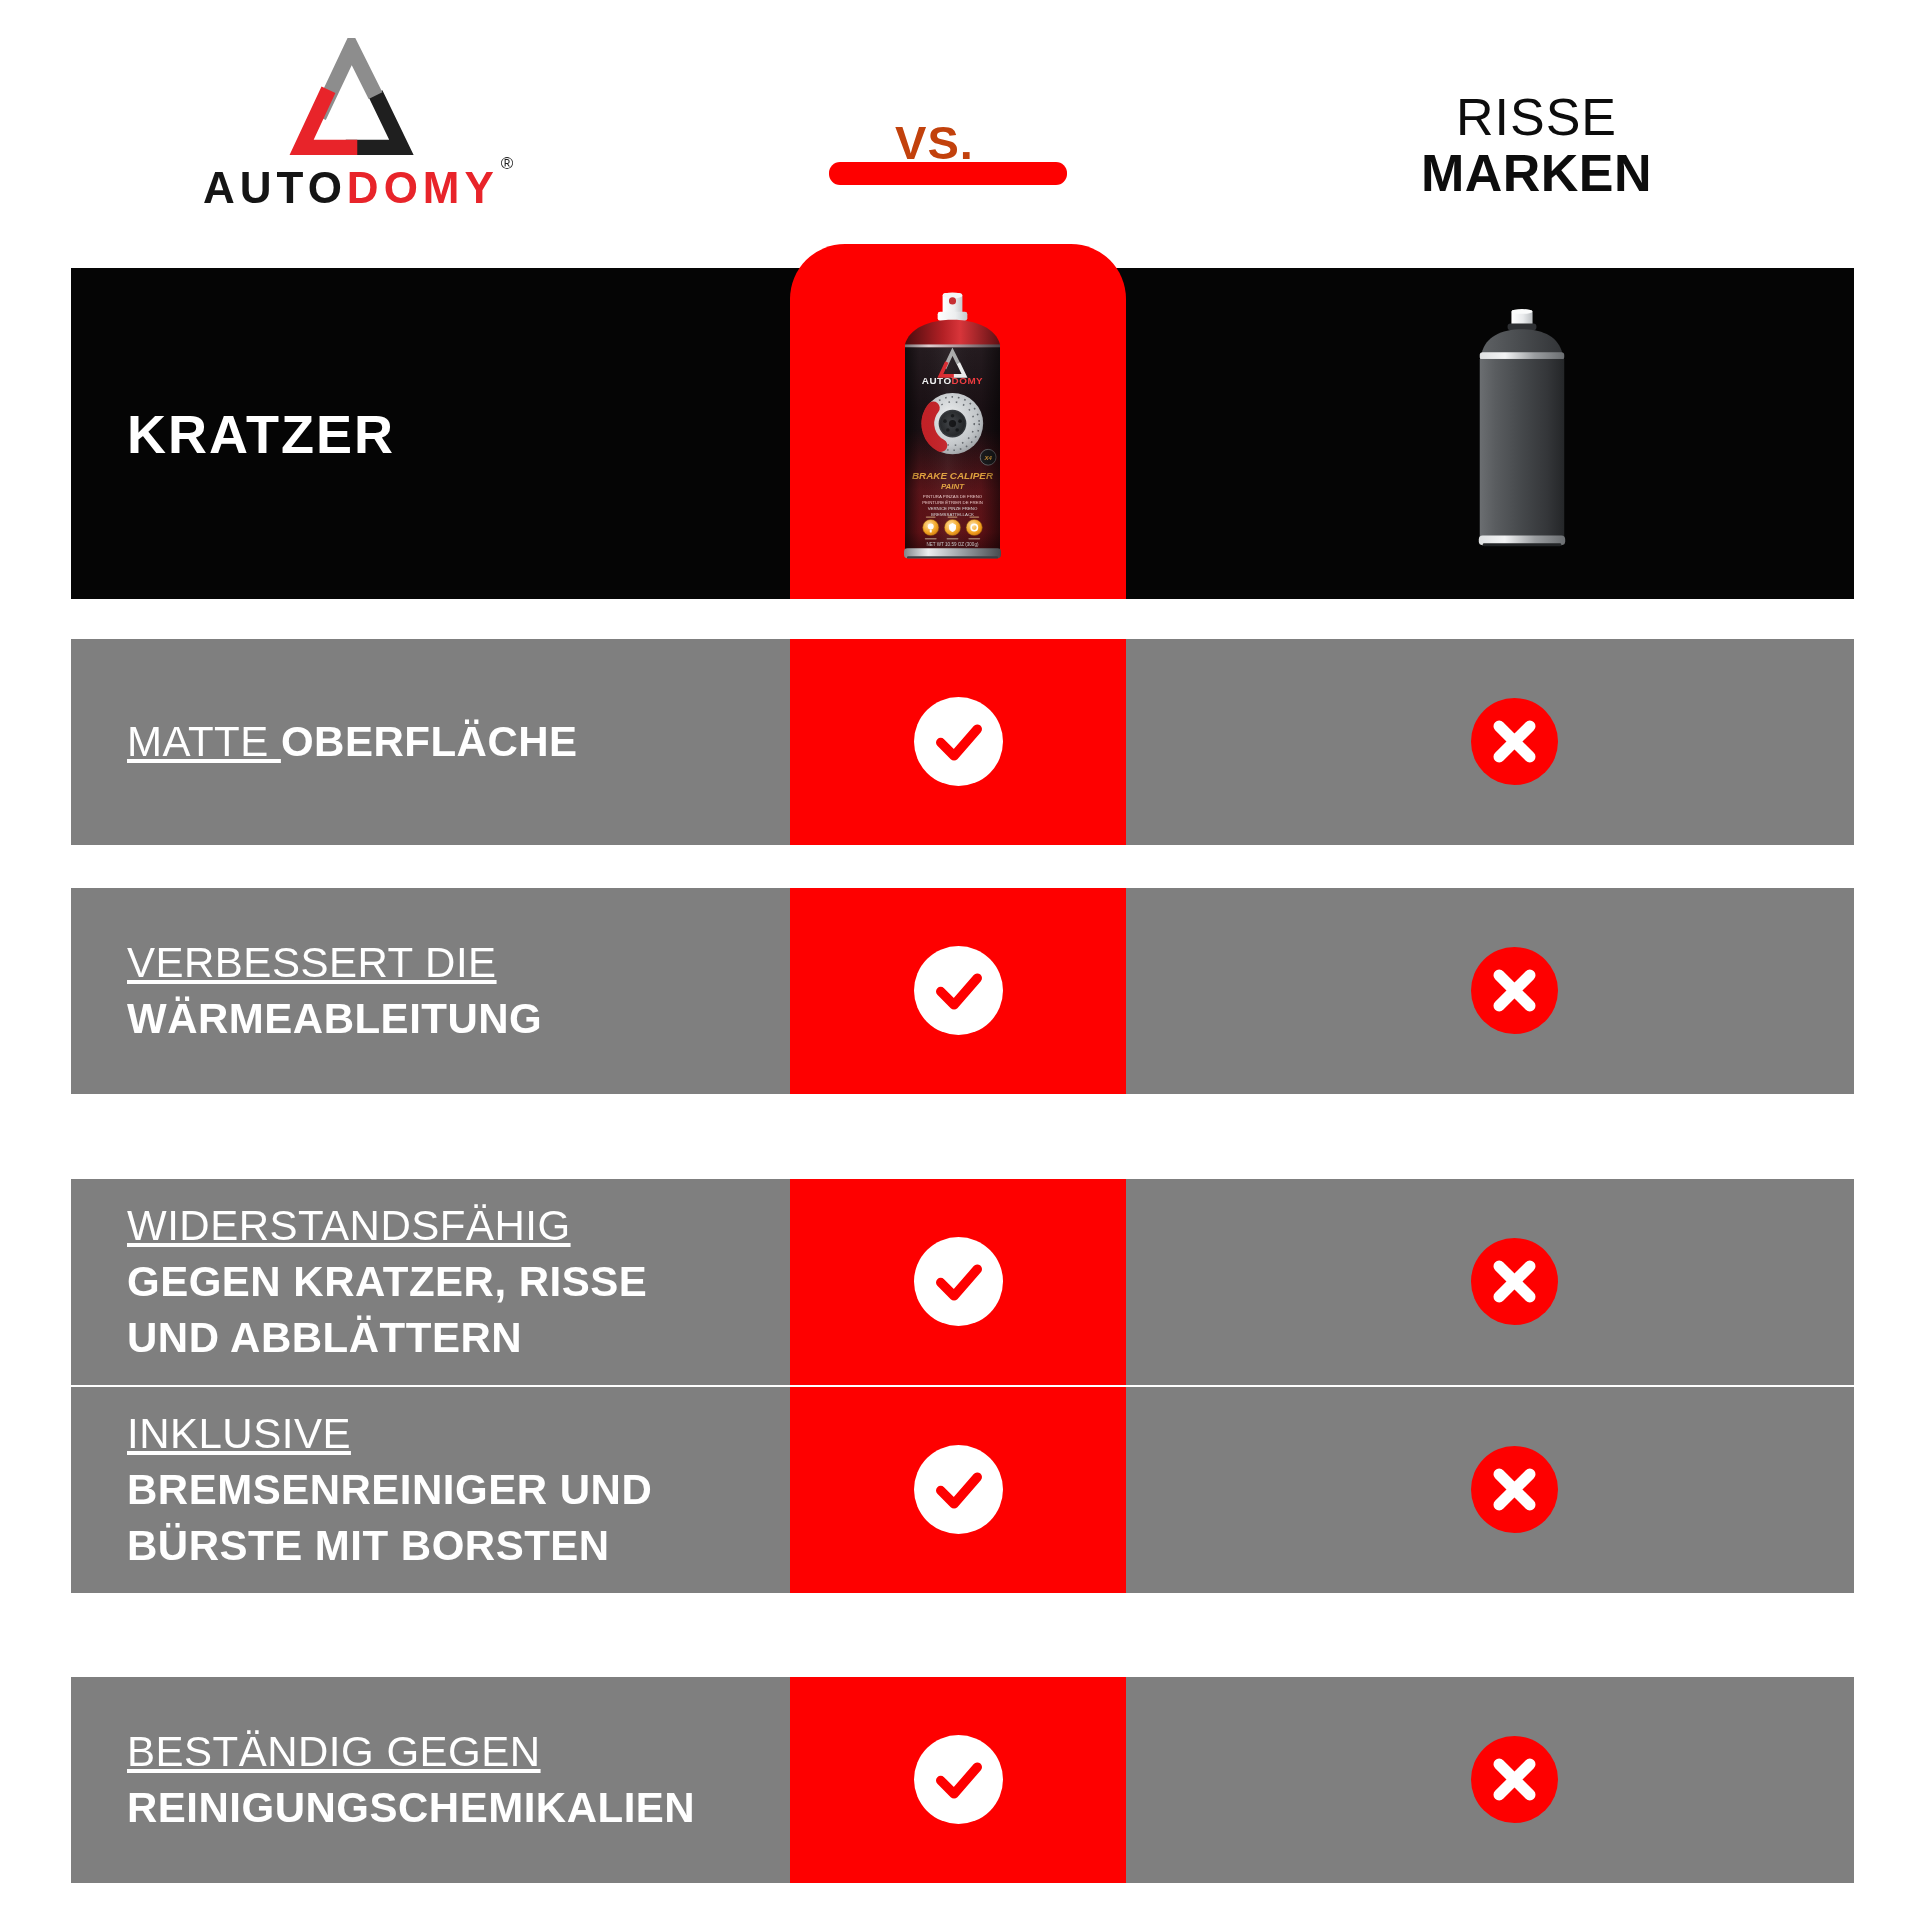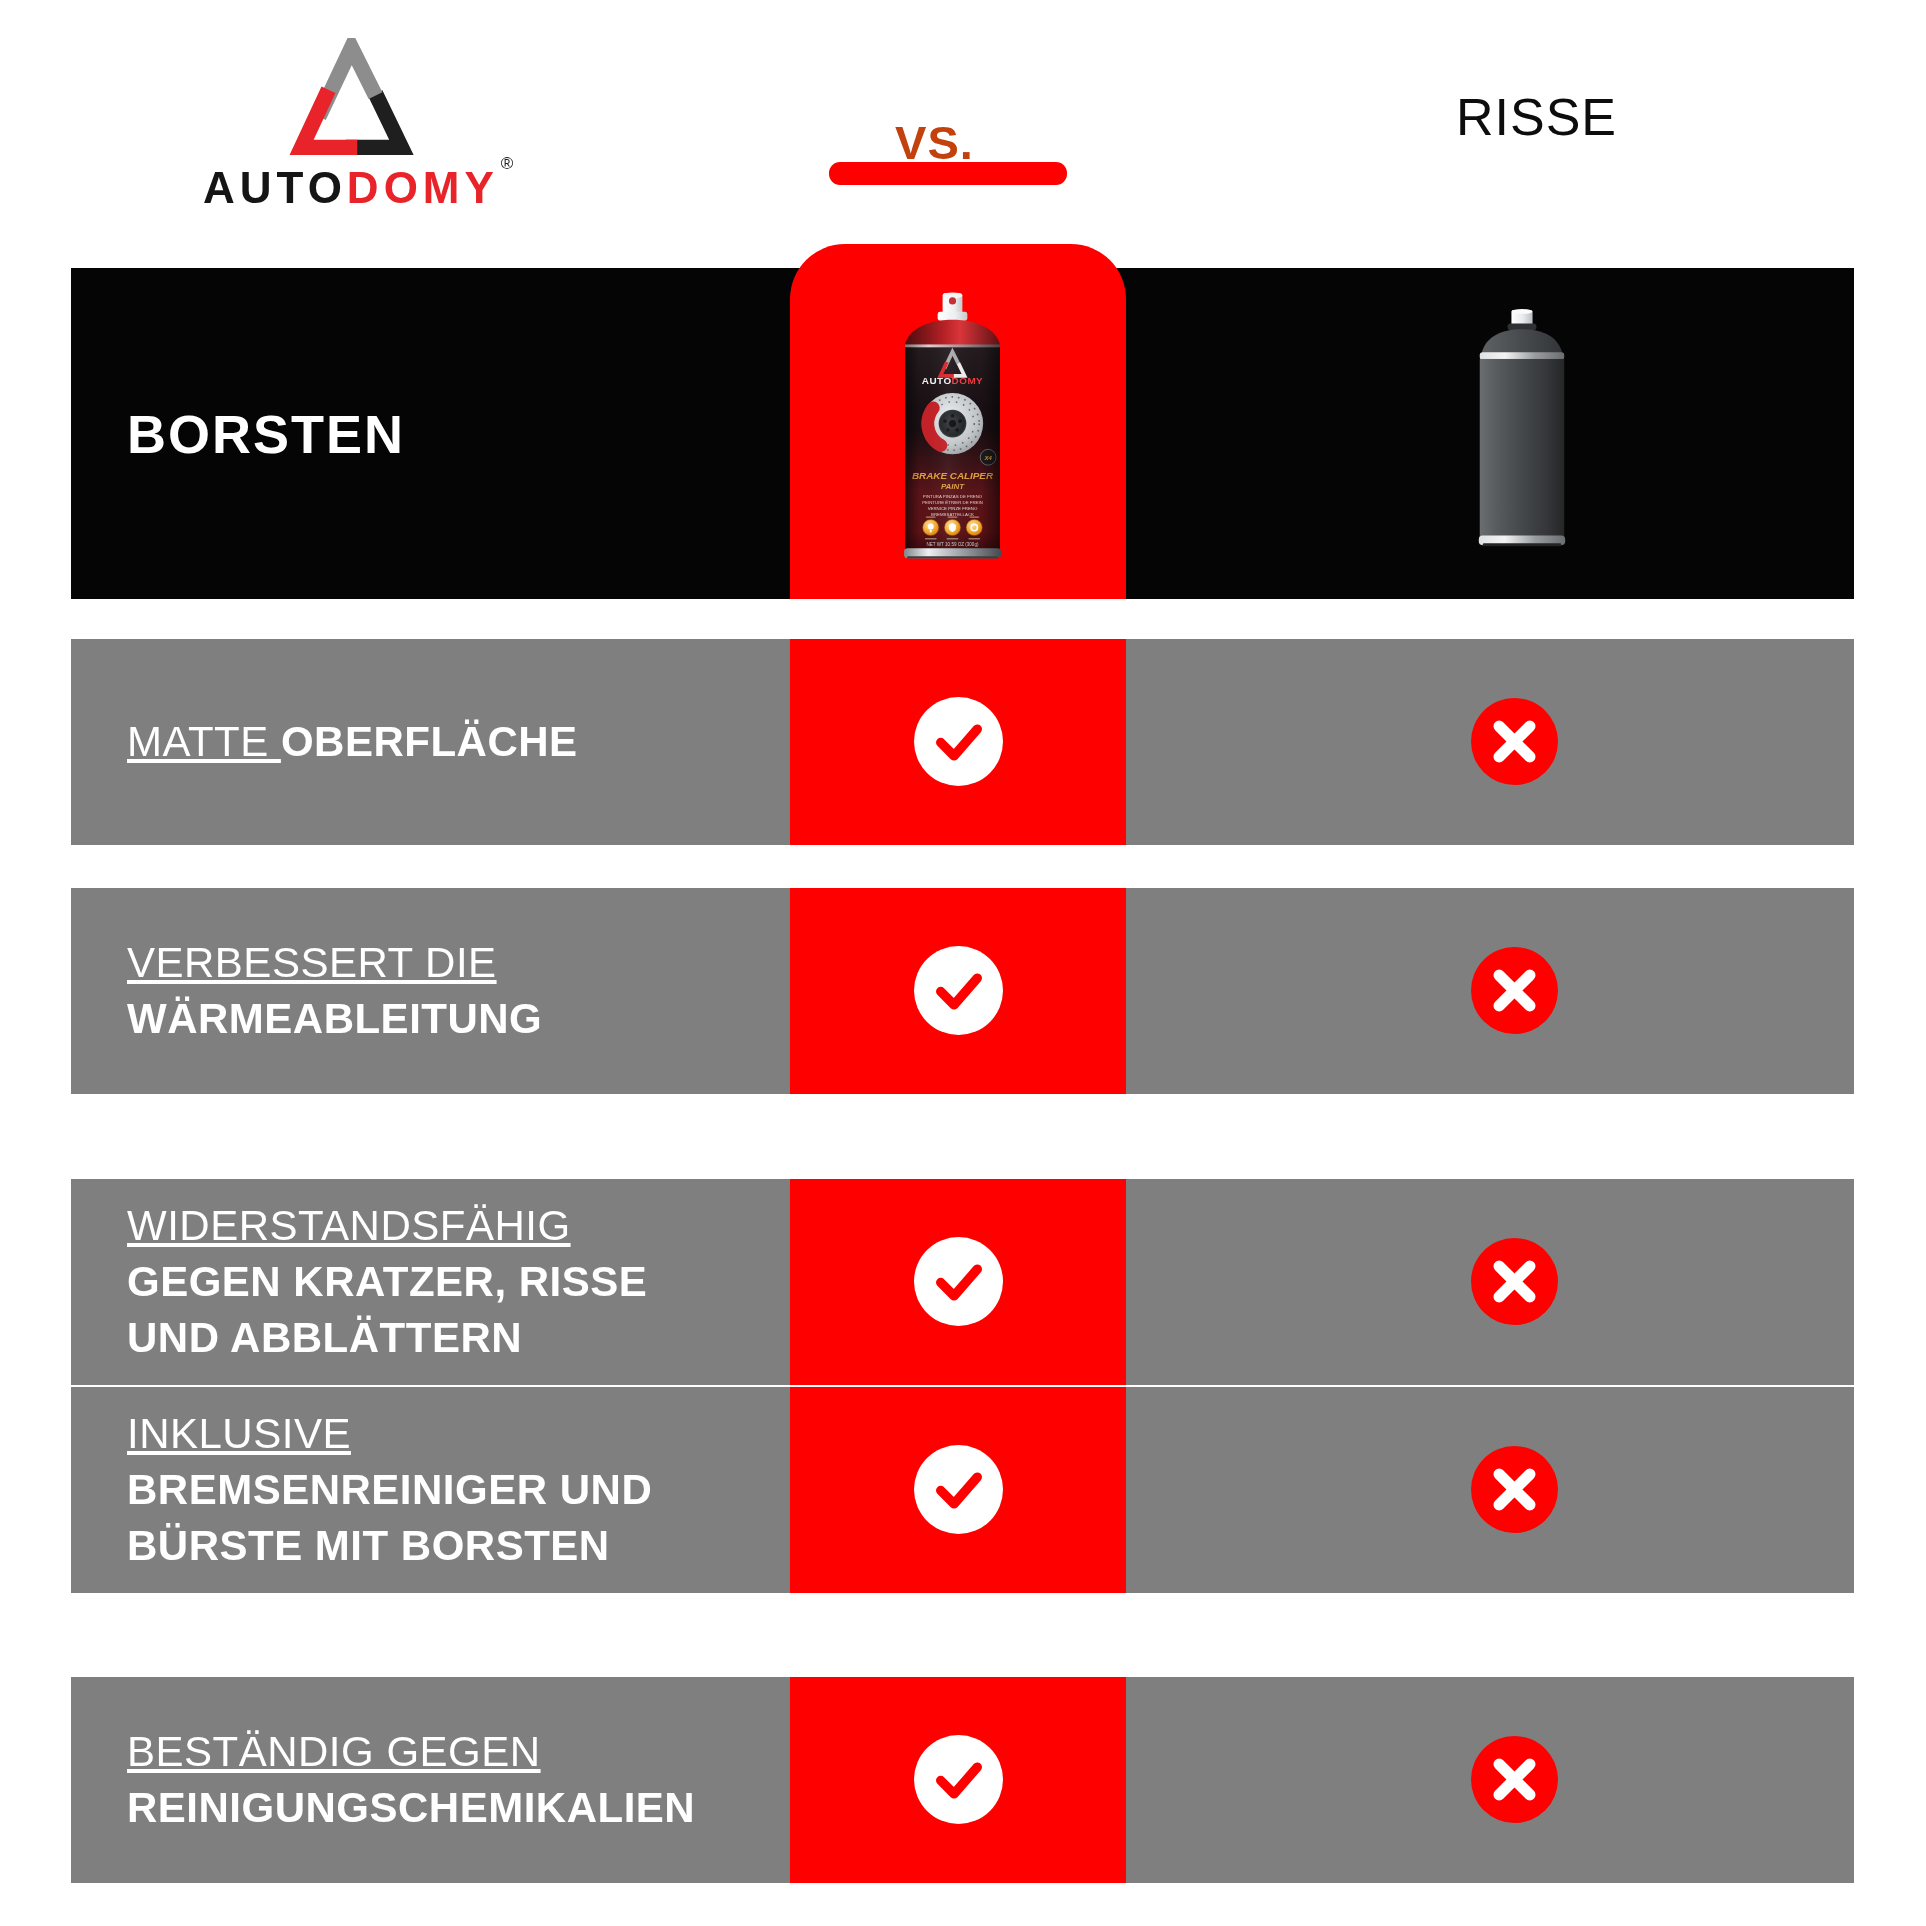--- a/index.html
+++ b/index.html
@@ -61,26 +61,27 @@
         <polyline points="46,54 18,114 76,114" stroke="#e8242a"></polyline>
       </g>
     </svg>
     <div class="wordmark"><span>AUTO</span><span class="wm-suffix">DOMY</span><sup>®</sup></div>
   </div>
 
   <div class="vs-label">VS.</div>
 
   <div class="competitor-header">
     <div class="ch-line1">RISSE</div>
+    <div class="ch-line2">MARKEN</div>
   </div>
 
   <div class="red-tab"></div>
 
   <div class="product-row">
-    <div class="product-row-label">BORSTEN</div>
+    <div class="product-row-label">KRATZER</div>
 
     <svg class="can-b" width="96" height="242" viewBox="0 0 100 252">
       <defs>
         <linearGradient id="gCapW" x1="0" y1="0" x2="1" y2="0">
           <stop offset="0" stop-color="#ffffff"></stop>
             <stop offset="0.55" stop-color="#e8eaec"></stop>
             <stop offset="1" stop-color="#b9bdc0"></stop>
         </linearGradient>
         <linearGradient id="gDomeW" x1="0" y1="0" x2="1" y2="0">
           <stop offset="0" stop-color="#5e6164"></stop>

